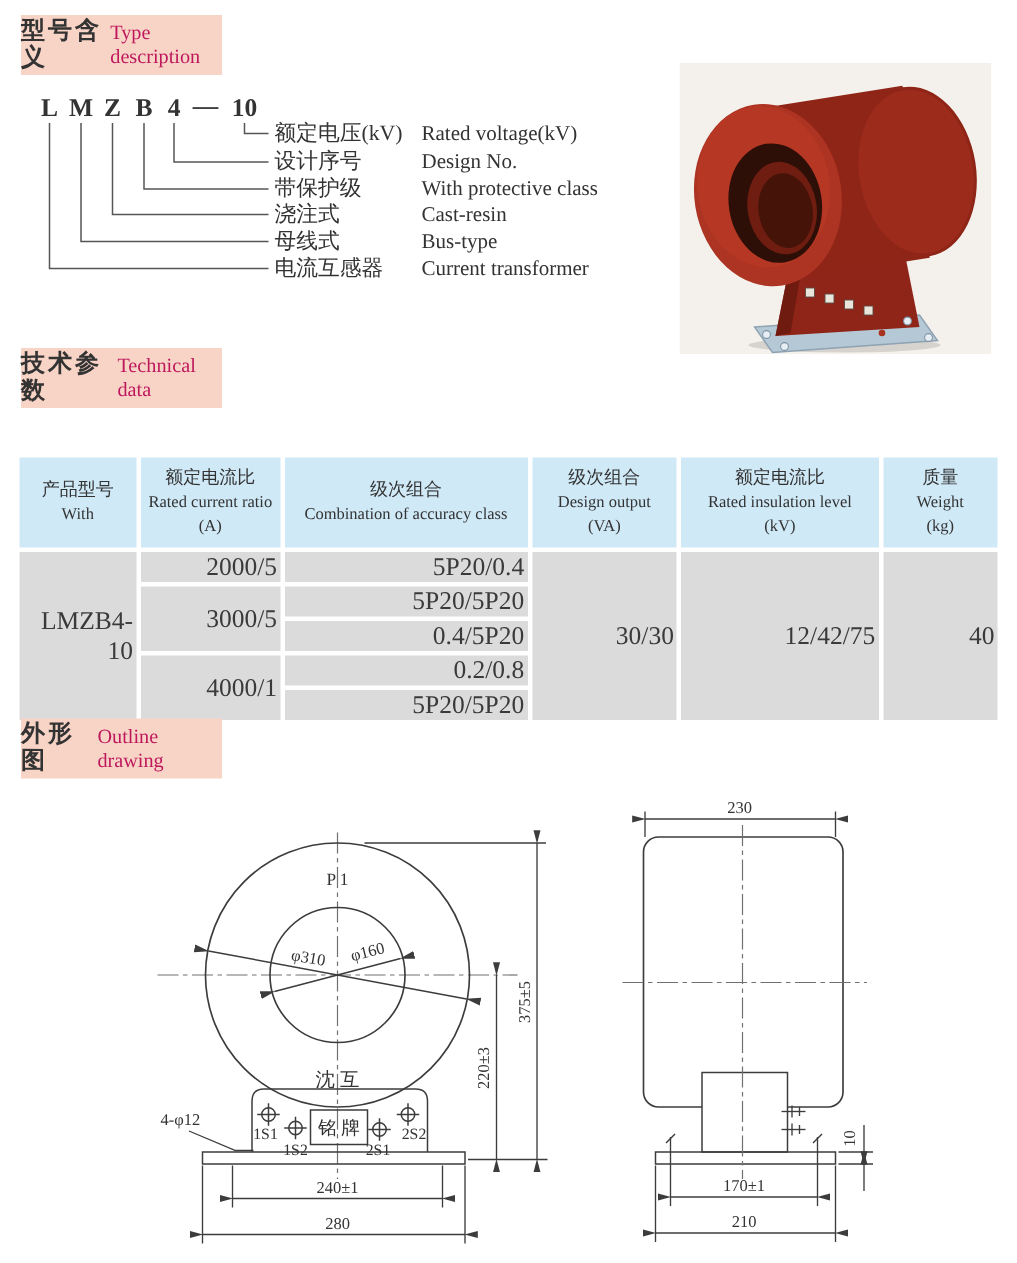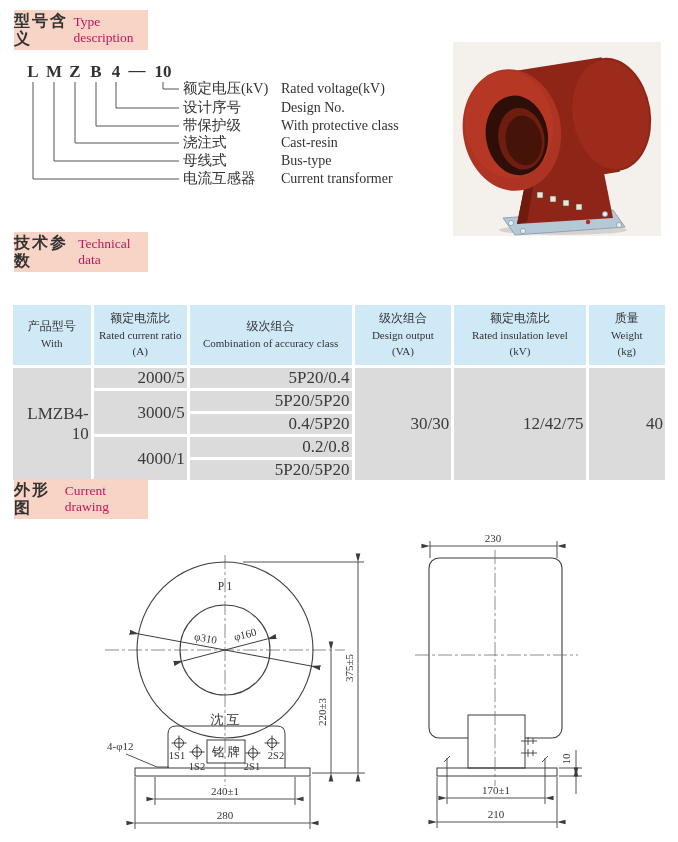--- a/index.html
+++ b/index.html
@@ -171,21 +171,21 @@
         <td>0.2/0.8</td>
       </tr>
       <tr>
         <td>5P20/5P20</td>
       </tr>
     </tbody>
   </table>
 
   <div class="badge" style="top:479px;">
     <div class="zh">外形图</div>
-    <div class="en">Current drawing</div>
+    <div class="en">Outline drawing</div>
   </div>
 
   <svg style="position:absolute;left:0;top:528px;" width="678" height="314" viewBox="0 0 678 314" font-family="Liberation Serif,serif" font-size="11">
     <defs>
       <marker id="arr" viewBox="0 0 10 6" refX="0.5" refY="3" markerWidth="10" markerHeight="6" orient="auto-start-reverse">
         <path d="M0,3 L10,0.4 L10,5.6 Z" fill="#3c3c3c"></path>
       </marker>
     </defs>
 
     <g stroke-width="1">

